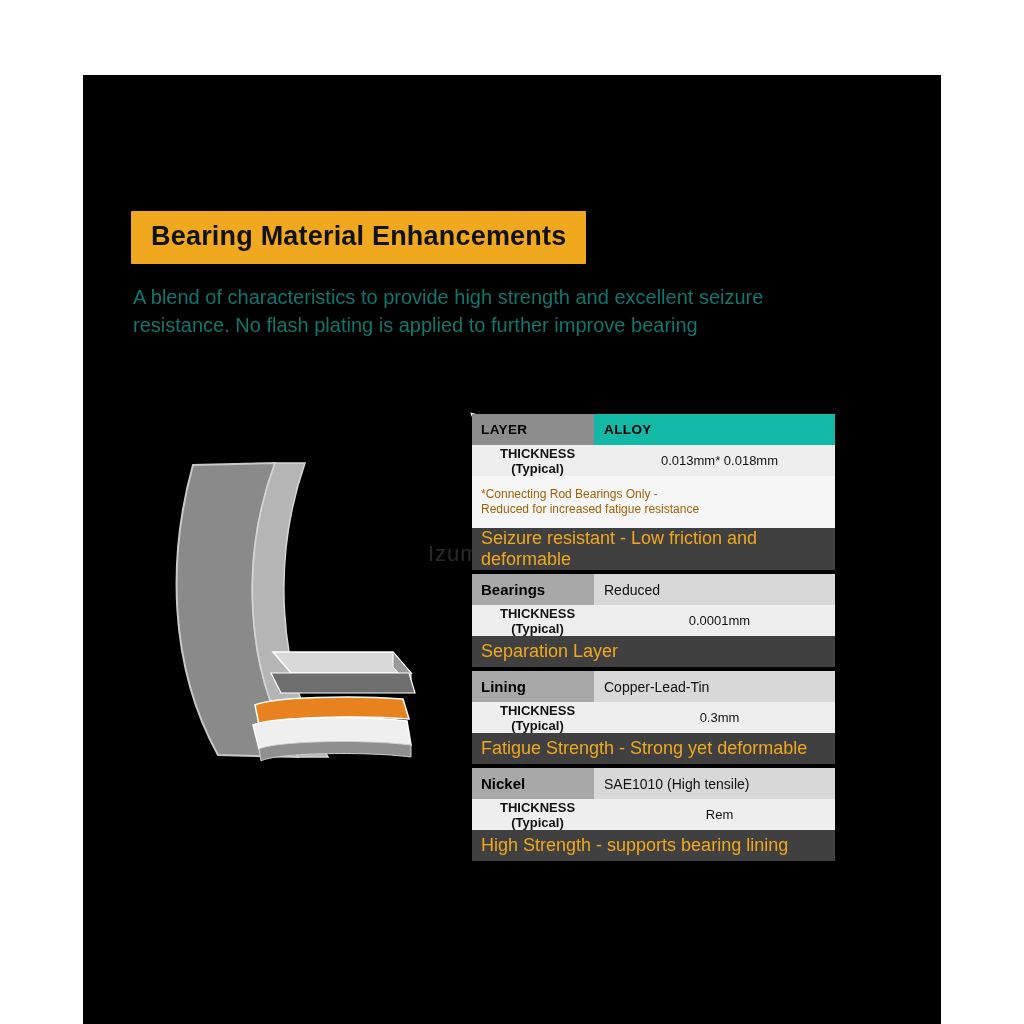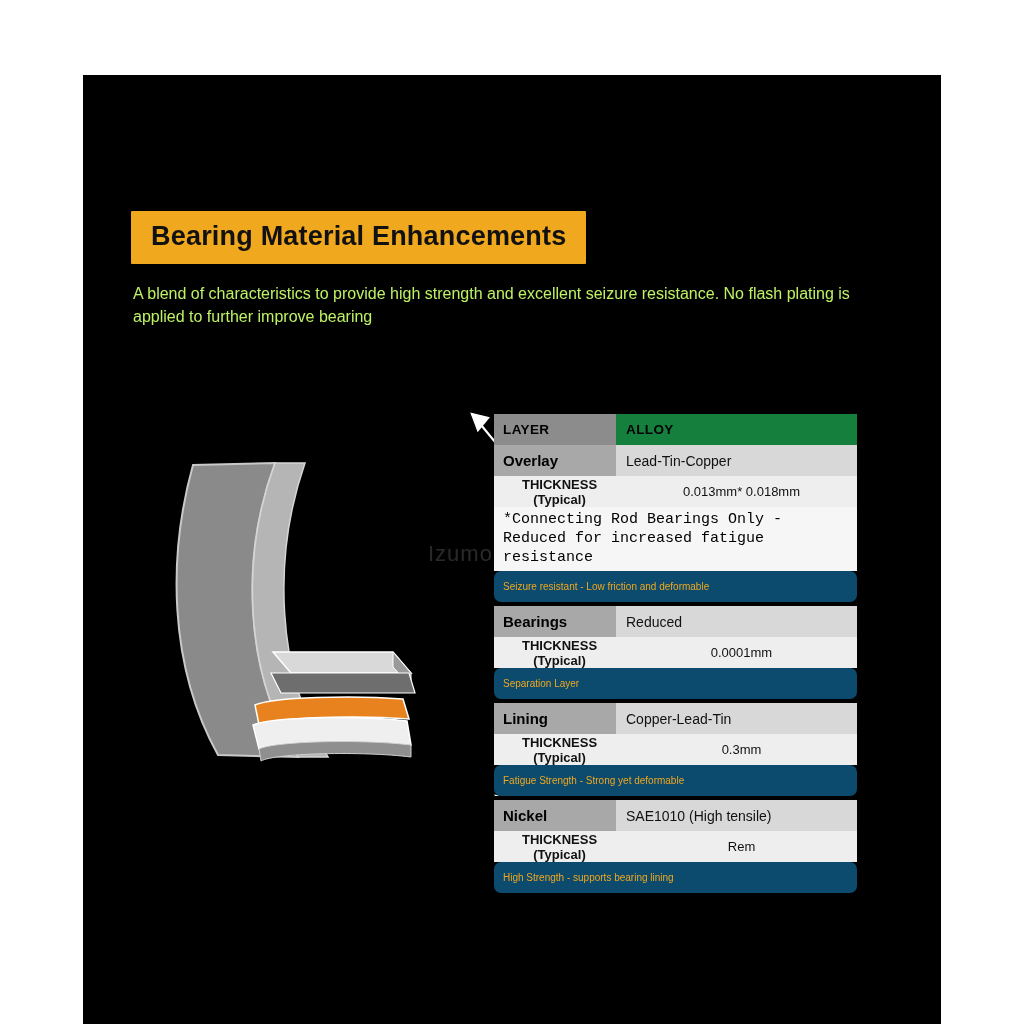--- a/index.html
+++ b/index.html
@@ -43,22 +43,22 @@
     font-weight: bold;
     color: #111111;
     letter-spacing: 0.2px;
     white-space: nowrap;
   }
   .subtitle {
     position: absolute;
     left: 50px;
     top: 208px;
     width: 730px;
-    color: #bef264;
-    font-size: 16px;
+    color: #0f766e;
+    font-size: 20px;
     line-height: 1.42;
     font-weight: 400;
   }
   
   .watermark {
     position: absolute;
     left: 345px;
     top: 466px;
     color: rgba(255,255,255,0.16);
     font-size: 22px;
@@ -70,41 +70,41 @@
   .bearing {
     position: absolute;
     left: 80px;
     top: 330px;
     width: 300px;
     height: 400px;
   }
   
   .spec-table {
     position: absolute;
-    left: 411px;
+    left: 389px;
     top: 339px;
     width: 363px;
     border-collapse: collapse;
     table-layout: fixed;
   }
   .spec-table td {
     padding: 0;
     vertical-align: middle;
     font-size: 13.5px;
     height: 31px;
   }
   .c-label {
     width: 113px;
     padding-left: 9px !important;
   }
   .c-value {
     padding-left: 10px !important;
   }
   .row-header td {
-    background: #15803d;
+    background: #14b8a6;
     color: #000000;
     font-weight: bold;
     font-size: 13.5px;
     letter-spacing: 0.4px;
   }
   .row-header .c-label { background: #8c8c8c; }
   .row-layer .c-label {
     background: #a8a8a8;
     color: #000000;
     font-weight: bold;
@@ -117,34 +117,32 @@
   }
   .row-thick td {
     background: #eeeeee;
     color: #111111;
     font-size: 13px;
     text-align: center;
   }
   .row-thick .th-label { font-weight: bold; }
   .row-note td {
     background: #f6f6f6;
-    color: #000000;
-    font-size: 15px;
+    color: #a16207;
+    font-size: 12px;
     line-height: 1.25;
     height: 44px;
     padding: 4px 0 4px 9px !important;
-    font-family: Liberation Mono, monospace;
   }
   .row-prop td {
-    background: #0c4a6e;
+    background: #404040;
     color: #f0a81e;
-    font-size: 10px;
+    font-size: 18px;
     height: 31px;
     padding-left: 9px !important;
-    border-radius: 7px;
   }
   .sep-gap td {
     height: 4px;
     background: #000000;
     padding: 0 !important;
   }
   .leader-svg {
     position: absolute;
     left: 83px;
     top: 31px;
@@ -202,24 +200,20 @@
       </g>
     </svg>
 
     <table class="spec-table">
       <tbody>
         <tr class="row-header">
           <td class="c-label">LAYER</td>
           <td class="c-value">ALLOY</td>
         </tr>
 
-        <tr class="row-layer">
-          <td class="c-label">Overlay</td>
-          <td class="c-value">Lead-Tin-Copper</td>
-        </tr>
         <tr class="row-thick">
           <td class="c-label th-label">THICKNESS (Typical)</td>
           <td class="c-value">0.013mm* 0.018mm</td>
         </tr>
         <tr class="row-note">
           <td colspan="2"><span style="white-space:pre-line">*Connecting Rod Bearings Only -
 Reduced for increased fatigue resistance</span></td>
         </tr>
         <tr class="row-prop">
           <td colspan="2">Seizure resistant - Low friction and deformable</td>

